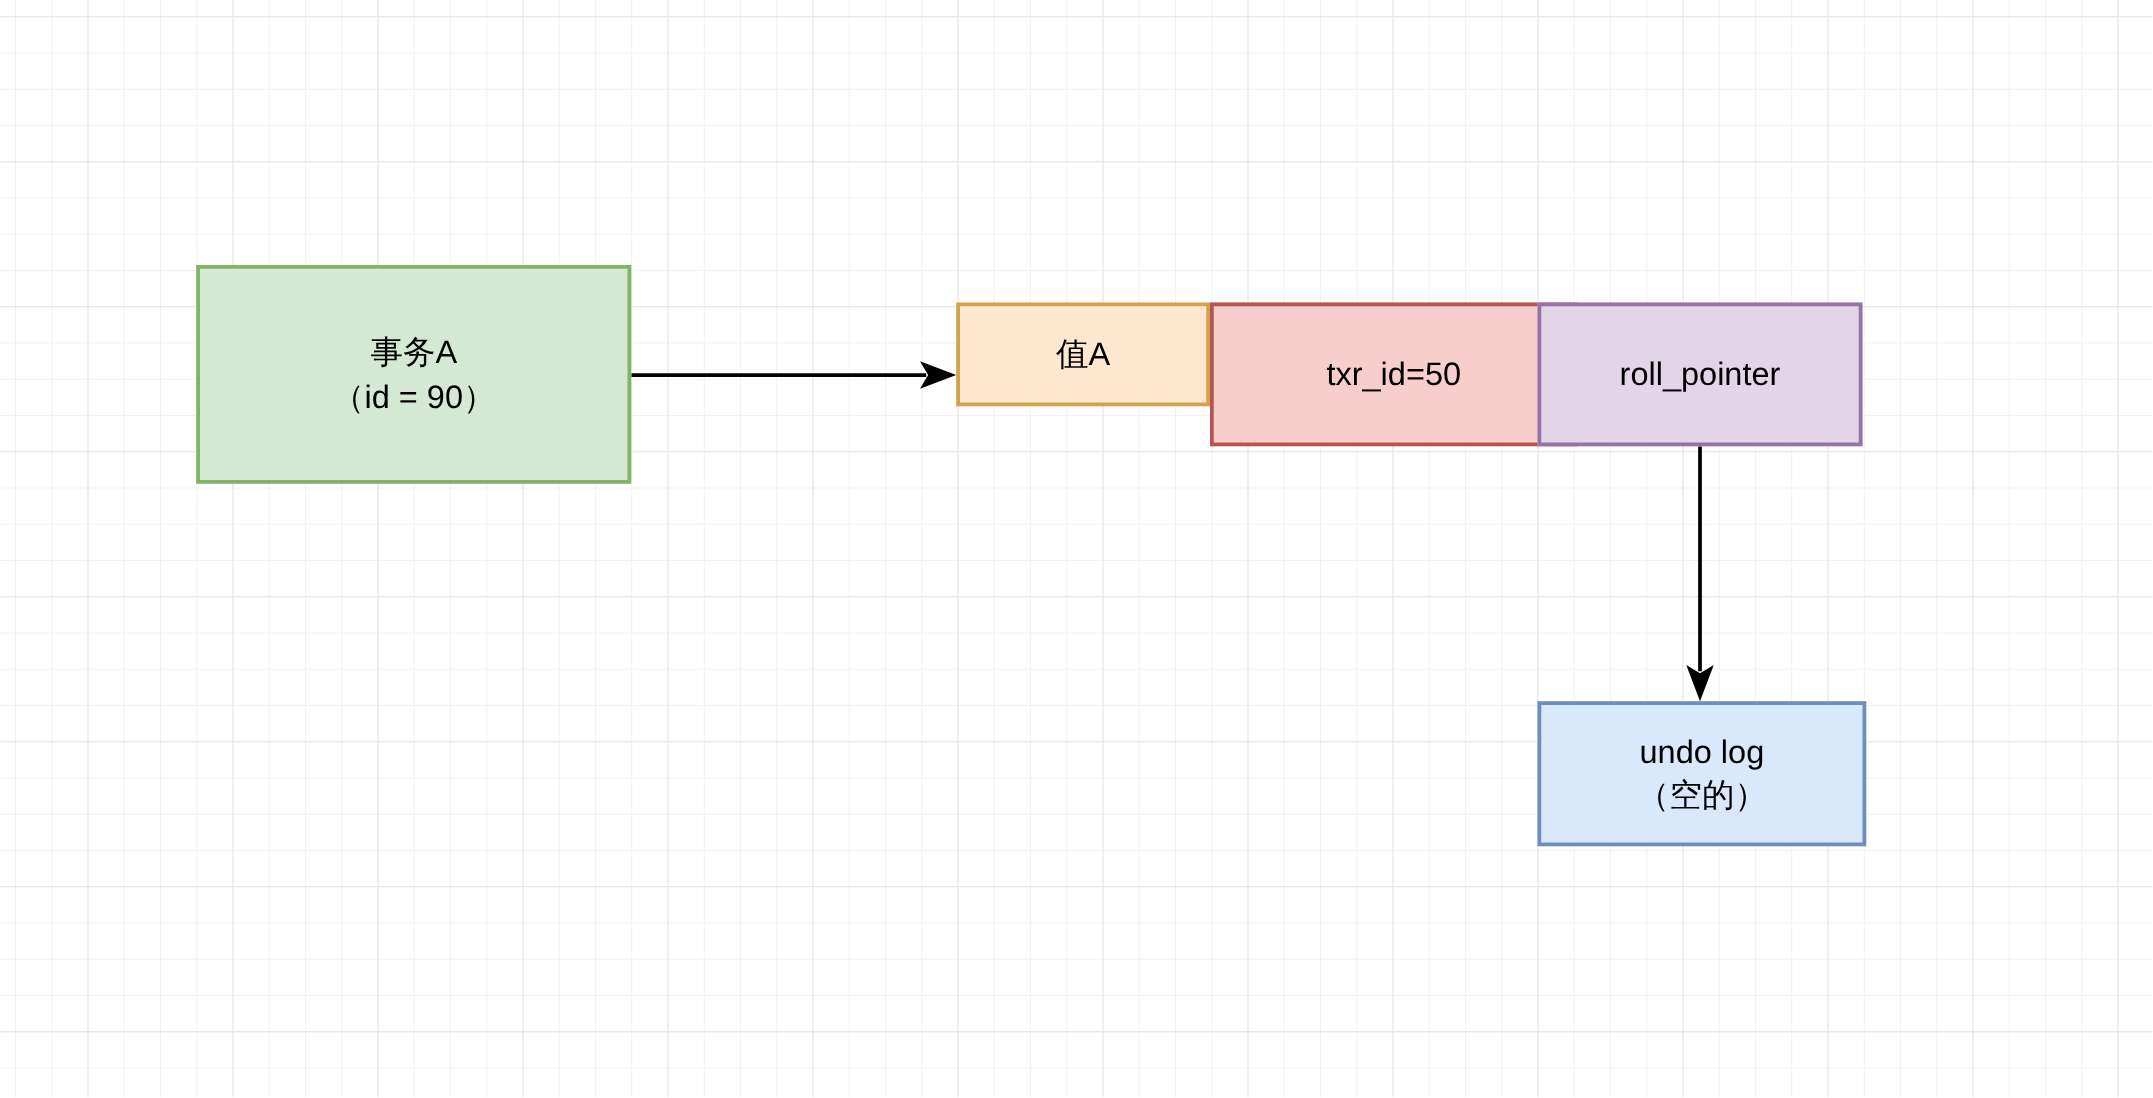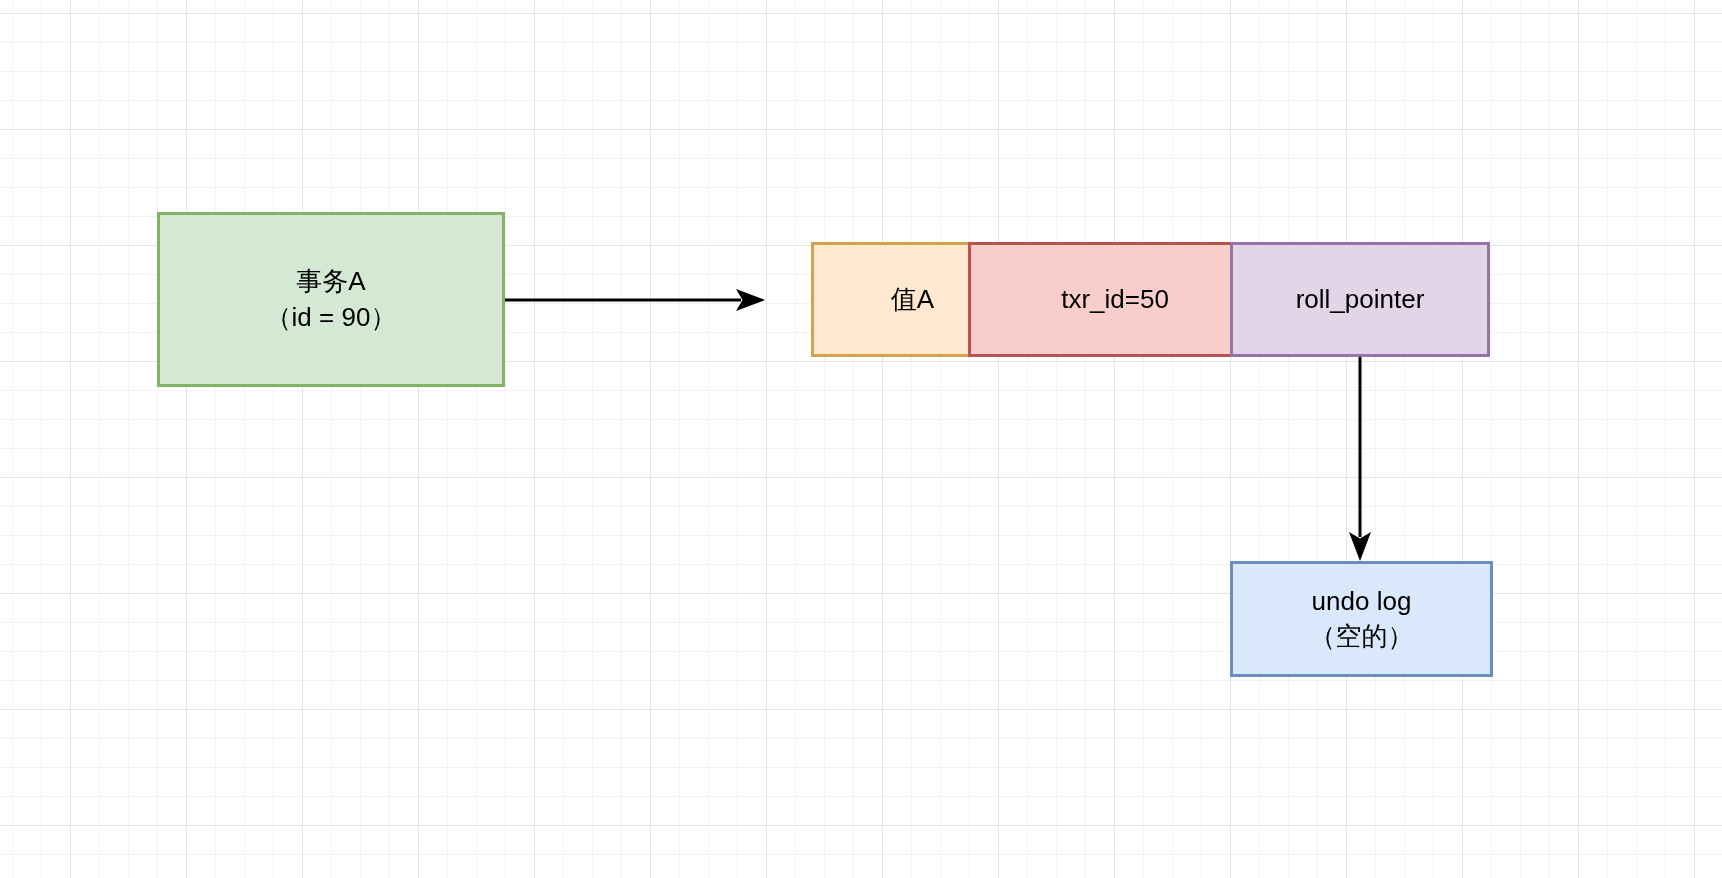--- a/index.html
+++ b/index.html
@@ -32,21 +32,21 @@
     align-items: center;
     justify-content: center;
     text-align: center;
     font-size: 26px;
     line-height: 1.35;
     color: #000000;
   }
   .node .label-line { white-space: nowrap; }
 
   #transaction-box { left: 157px; top: 212px; width: 348px; height: 175px; }
-  #value-cell       { left: 765px; top: 242px; width: 203px; height: 115px; margin-left: 46px; }
+  #value-cell       { left: 765px; top: 242px; width: 203px; height: 83px; }
   #txr-cell         { left: 968px; top: 242px; width: 294px; height: 115px; }
   #rollptr-cell     { left: 1230px; top: 242px; width: 260px; height: 115px; }
   #undolog-box      { left: 1230px; top: 561px; width: 263px; height: 116px; }
 
   .edges-layer {
     position: absolute;
     left: 0; top: 0;
     width: 1722px;
     height: 878px;
     pointer-events: none;

